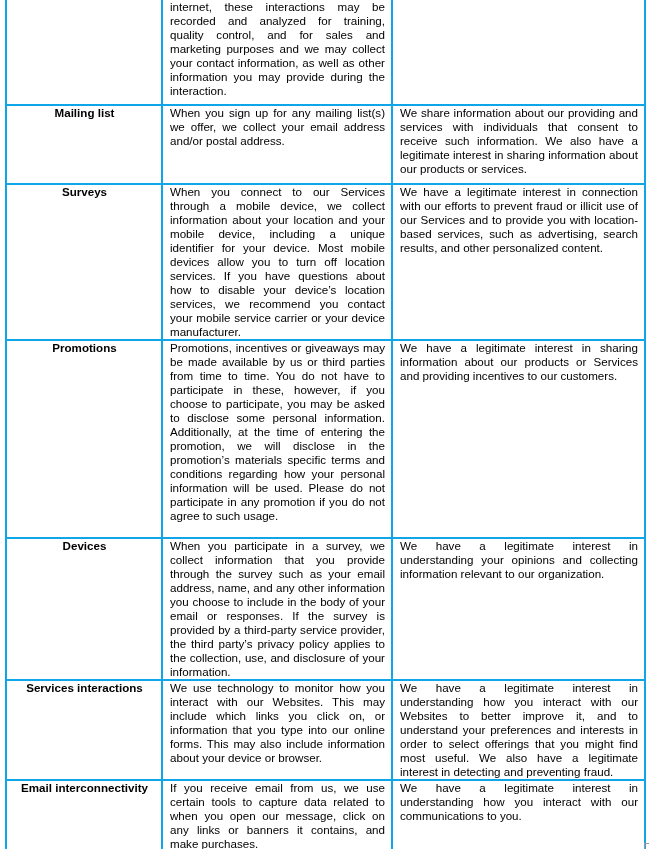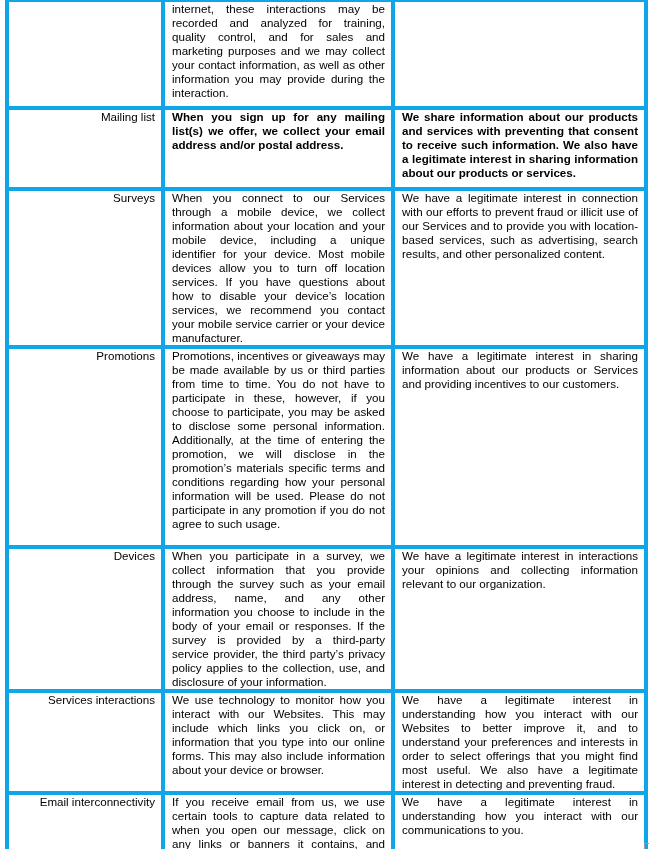--- a/index.html
+++ b/index.html
@@ -1,28 +1,28 @@
 <!DOCTYPE html>
 <html><head>
 <meta charset="utf-8">
 <style>
   html, body { margin: 0; padding: 0; background: #ffffff; }
   body { width: 649px; height: 849px; position: relative; overflow: hidden;
          font-family: "Liberation Sans", sans-serif; color: #000; }
   .tbl { position: absolute; left: 5px; top: -2px; width: 639px;
          border-collapse: collapse; table-layout: fixed; }
-  .tbl td { border: 4px solid #0ea5e9; vertical-align: top; padding: 0 6px 0 7px;
+  .tbl td { border: 2px solid #0ea5e9; vertical-align: top; padding: 0 6px 0 7px;
             font-size: 11.6px; line-height: 14px; text-align: justify; }
-  .tbl td.cat { font-weight: normal; text-align: right; padding-left: 7px; }
+  .tbl td.cat { font-weight: bold; text-align: center; padding-left: 7px; }
   .tbl col.c1 { width: 156px; }
   .tbl col.c2 { width: 230px; }
   .tbl col.c3 { width: 253px; }
   .tbl td .txt { display: block; }
   .r0 td { height: 104px; }
-  .r1 td { height: 77px; font-weight: bold; }
+  .r1 td { height: 77px; }
   .r2 td { height: 154px; }
   .r3 td { height: 196px; }
   .r4 td { height: 140px; }
   .r5 td { height: 98px; }
   .r6 td { height: 69px; }
   .resize-handle { position: absolute; left: 644px; top: 843px; width: 5px; height: 5px;
                    border-left: 1px solid #9a9a9a; border-top: 1px solid #9a9a9a; }
 </style>
 </head>
 <body>
@@ -46,21 +46,21 @@
         </td>
     </tr>
     <tr class="r1">
       <td class="cat">
           <span class="txt">Mailing list</span>
         </td>
       <td>
           <span class="txt">When you sign up for any mailing list(s) we offer, we collect your email address and/or postal address.</span>
         </td>
       <td>
-          <span class="txt">We share information about our products and services with preventing that consent to receive such information. We also have a legitimate interest in sharing information about our products or services.</span>
+          <span class="txt">We share information about our providing and services with individuals that consent to receive such information. We also have a legitimate interest in sharing information about our products or services.</span>
         </td>
     </tr>
     <tr class="r2">
       <td class="cat">
           <span class="txt">Surveys</span>
         </td>
       <td>
           <span class="txt">When you connect to our Services through a mobile device, we collect information about your location and your mobile device, including a unique identifier for your device. Most mobile devices allow you to turn off location services. If you have questions about how to disable your device’s location services, we recommend you contact your mobile service carrier or your device manufacturer.</span>
         </td>
       <td>
@@ -79,21 +79,21 @@
         </td>
     </tr>
     <tr class="r4">
       <td class="cat">
           <span class="txt">Devices</span>
         </td>
       <td>
           <span class="txt">When you participate in a survey, we collect information that you provide through the survey such as your email address, name, and any other information you choose to include in the body of your email or responses. If the survey is provided by a third-party service provider, the third party’s privacy policy applies to the collection, use, and disclosure of your information.</span>
         </td>
       <td>
-          <span class="txt">We have a legitimate interest in interactions your opinions and collecting information relevant to our organization.</span>
+          <span class="txt">We have a legitimate interest in understanding your opinions and collecting information relevant to our organization.</span>
         </td>
     </tr>
     <tr class="r5">
       <td class="cat">
           <span class="txt">Services interactions</span>
         </td>
       <td>
           <span class="txt">We use technology to monitor how you interact with our Websites. This may include which links you click on, or information that you type into our online forms. This may also include information about your device or browser.</span>
         </td>
       <td>

